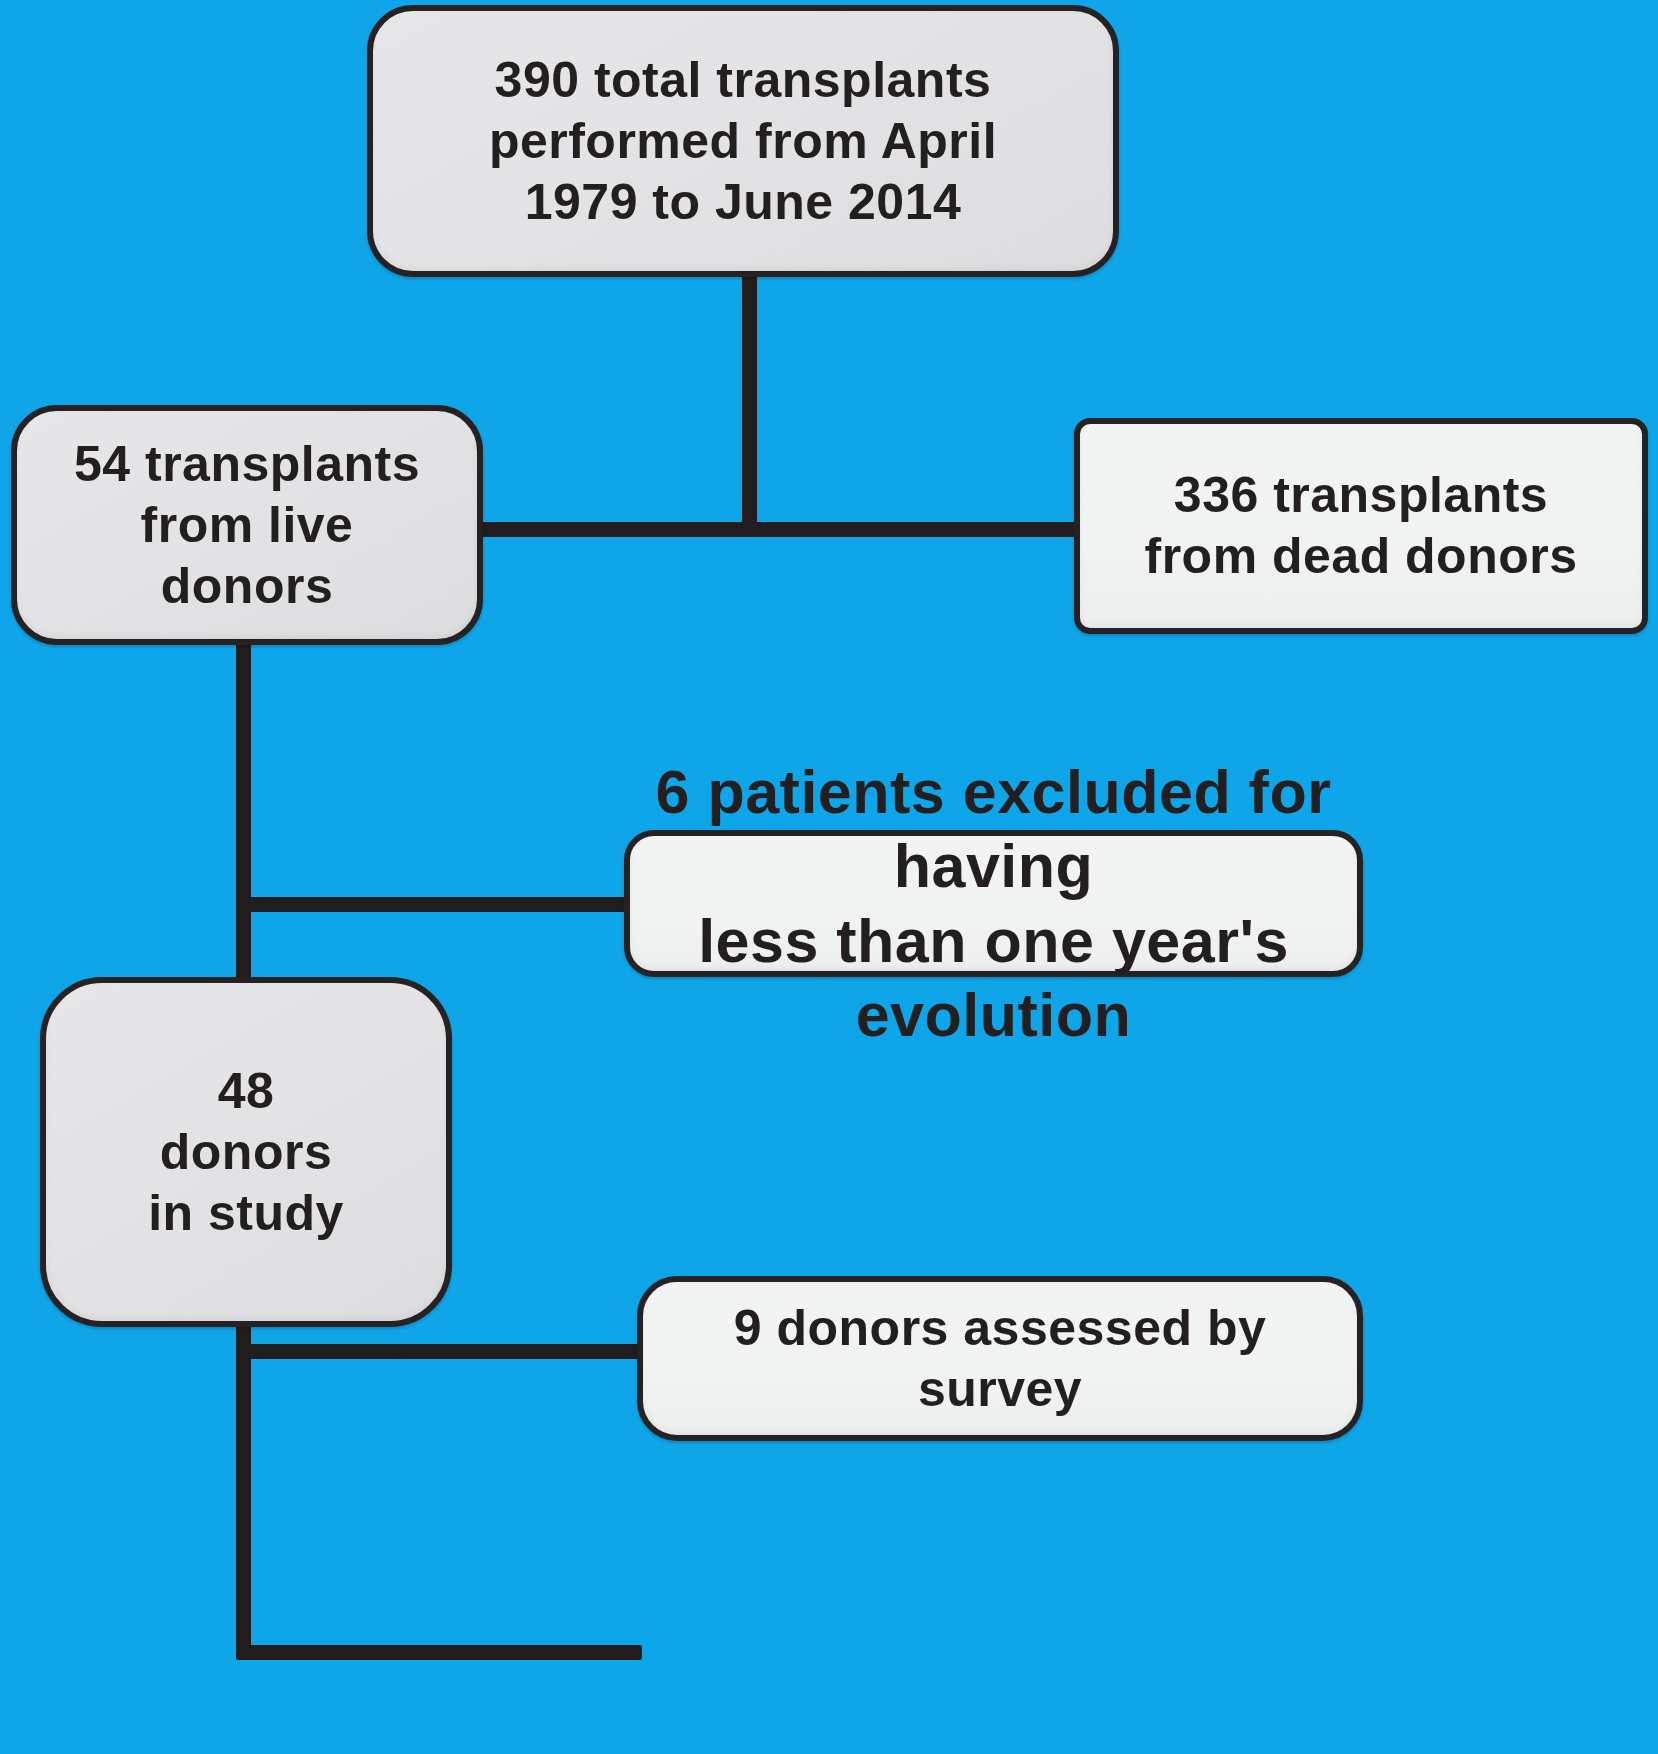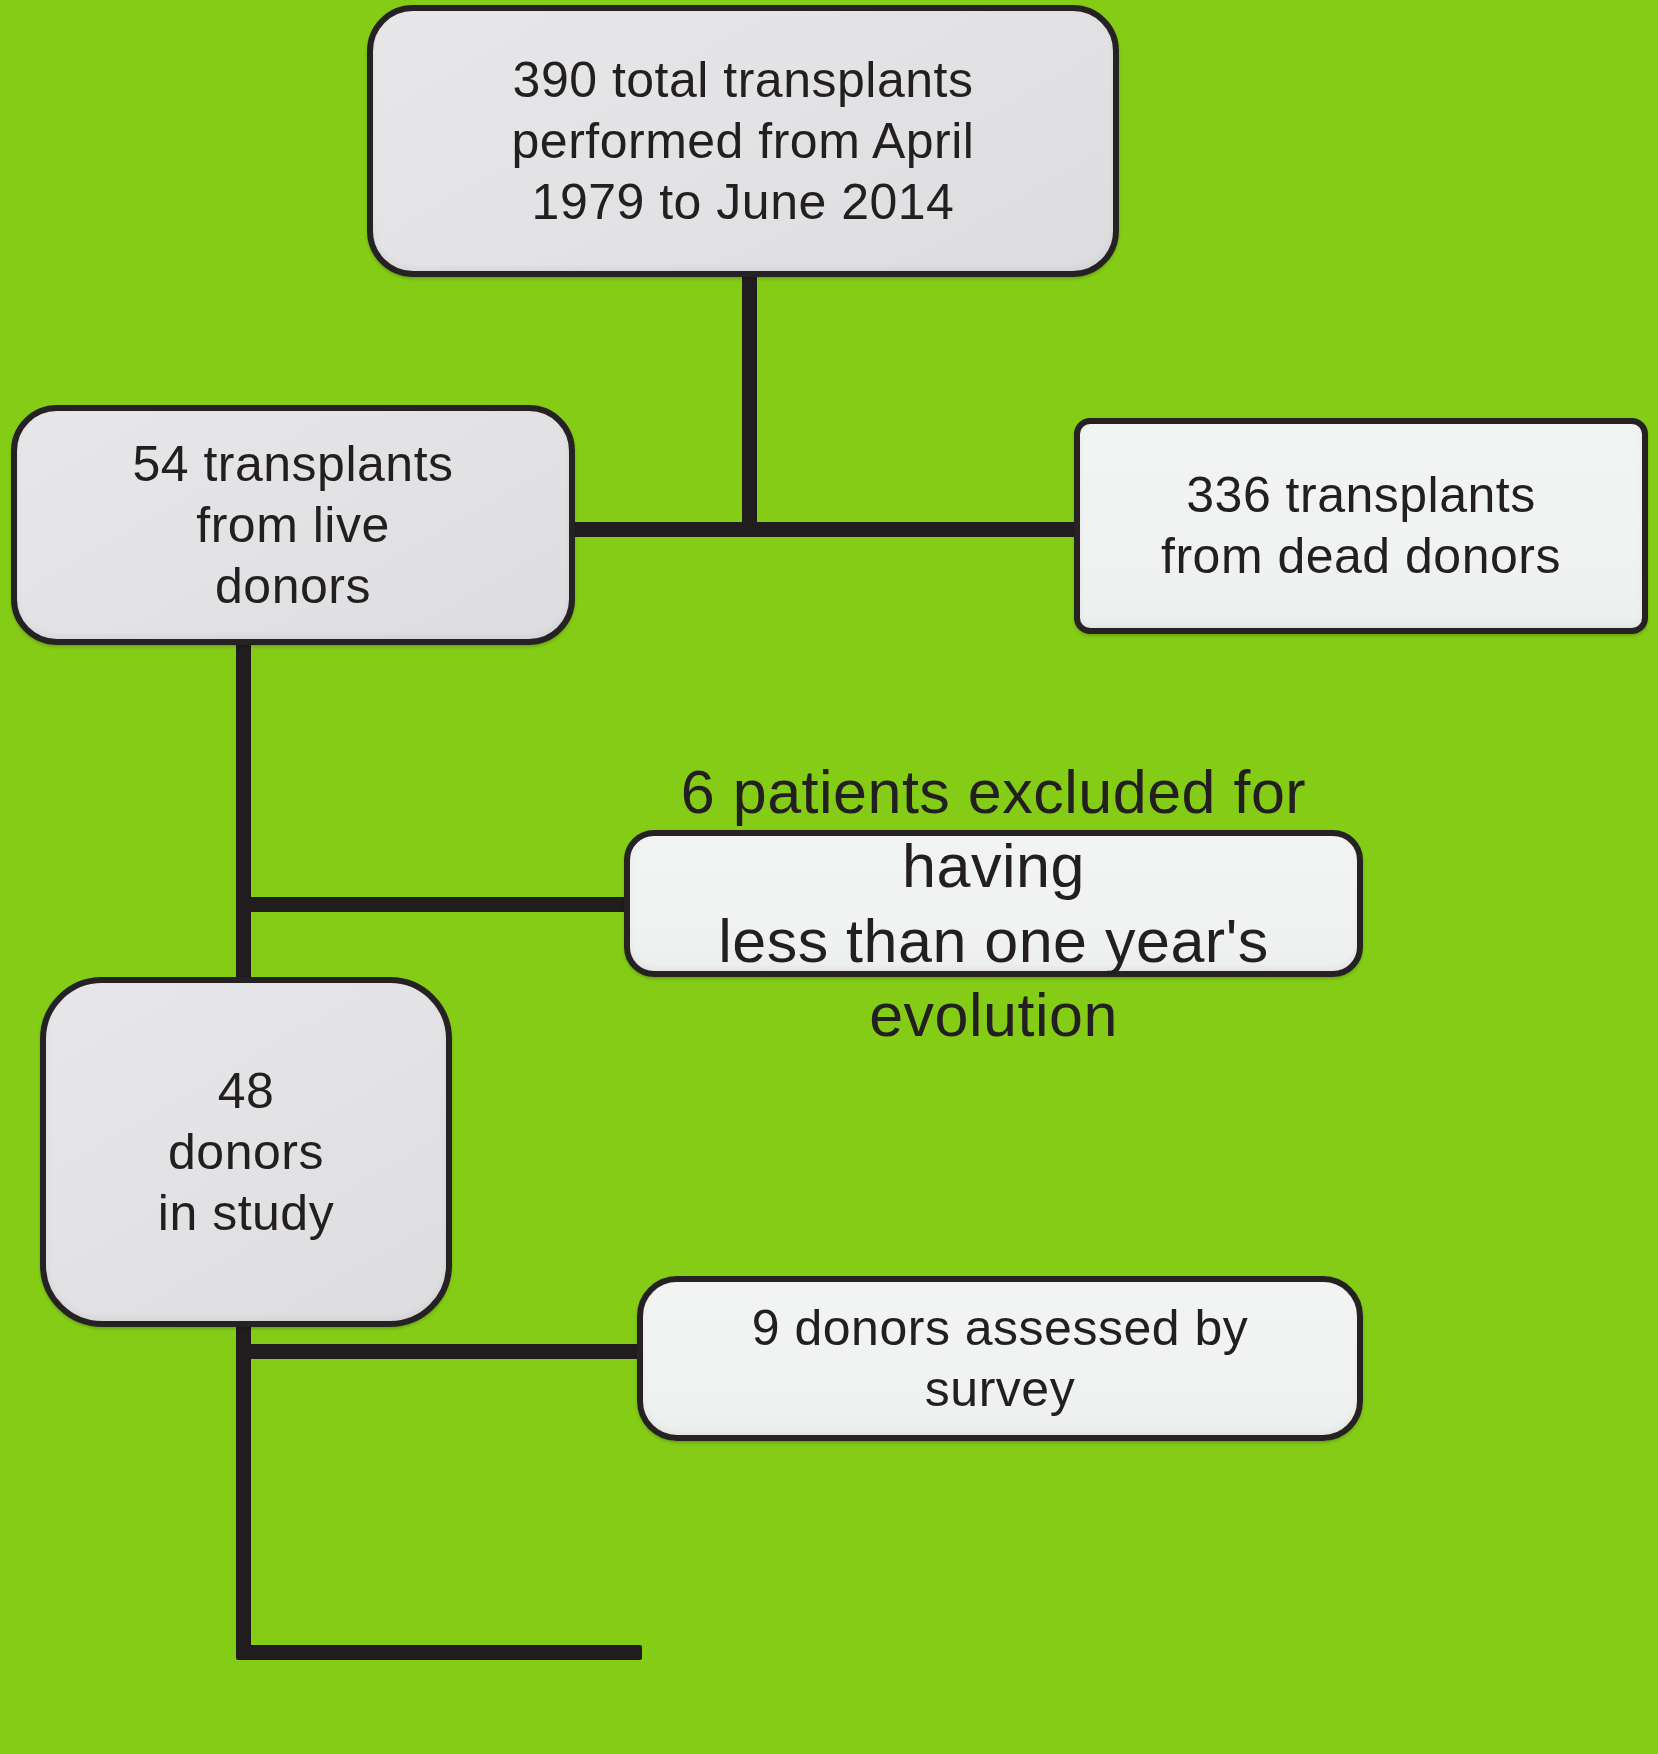--- a/index.html
+++ b/index.html
@@ -4,24 +4,25 @@
 <style>
   html, body {
     margin: 0;
     padding: 0;
     background: #ffffff;
   }
   .canvas {
     position: relative;
     width: 1658px;
     height: 1754px;
-    background: #84cc16;
+    background: #0ea5e9;
     font-family: "Liberation Sans", sans-serif;
     color: #231f20;
     overflow: hidden;
+    font-weight: bold;
   }
   .connector {
     position: absolute;
     background: #211d1e;
     border-radius: 2px;
   }
   .node {
     position: absolute;
     box-sizing: border-box;
     border: 6px solid #262223;
@@ -40,21 +41,21 @@
   }
   .shade-primary {
     background: linear-gradient(150deg, #e7e7e9 0%, #e2e2e4 55%, #dddddf 100%);
   }
   .shade-secondary {
     background: linear-gradient(180deg, #f2f3f3 0%, #f1f2f2 60%, #edefef 100%);
   }
 
   
   #node-total    { left: 367px;  top: 5px;    width: 752px; height: 272px; border-radius: 46px; }
-  #node-live     { left: 11px;   top: 405px;  width: 564px; height: 240px; border-radius: 46px; }
+  #node-live     { left: 11px;   top: 405px;  width: 472px; height: 240px; border-radius: 46px; }
   #node-dead     { left: 1074px; top: 418px;  width: 574px; height: 216px; border-radius: 16px; }
   #node-excluded { left: 624px;  top: 830px;  width: 739px; height: 147px; border-radius: 30px; }
   #node-excluded .node-label { font-size: 61px; }
   #node-study    { left: 40px;   top: 977px;  width: 412px; height: 350px; border-radius: 62px; }
   #node-survey   { left: 637px;  top: 1276px; width: 726px; height: 165px; border-radius: 40px; justify-content: center; }
   #node-stats    { left: 636px;  top: 1550px; width: 783px; height: 198px; border-radius: 52px; }
 
   
   #conn-total-v    { left: 742px; top: 270px;  width: 15px;  height: 260px; }
   #conn-split-h    { left: 470px; top: 522px;  width: 612px; height: 15px;  }

